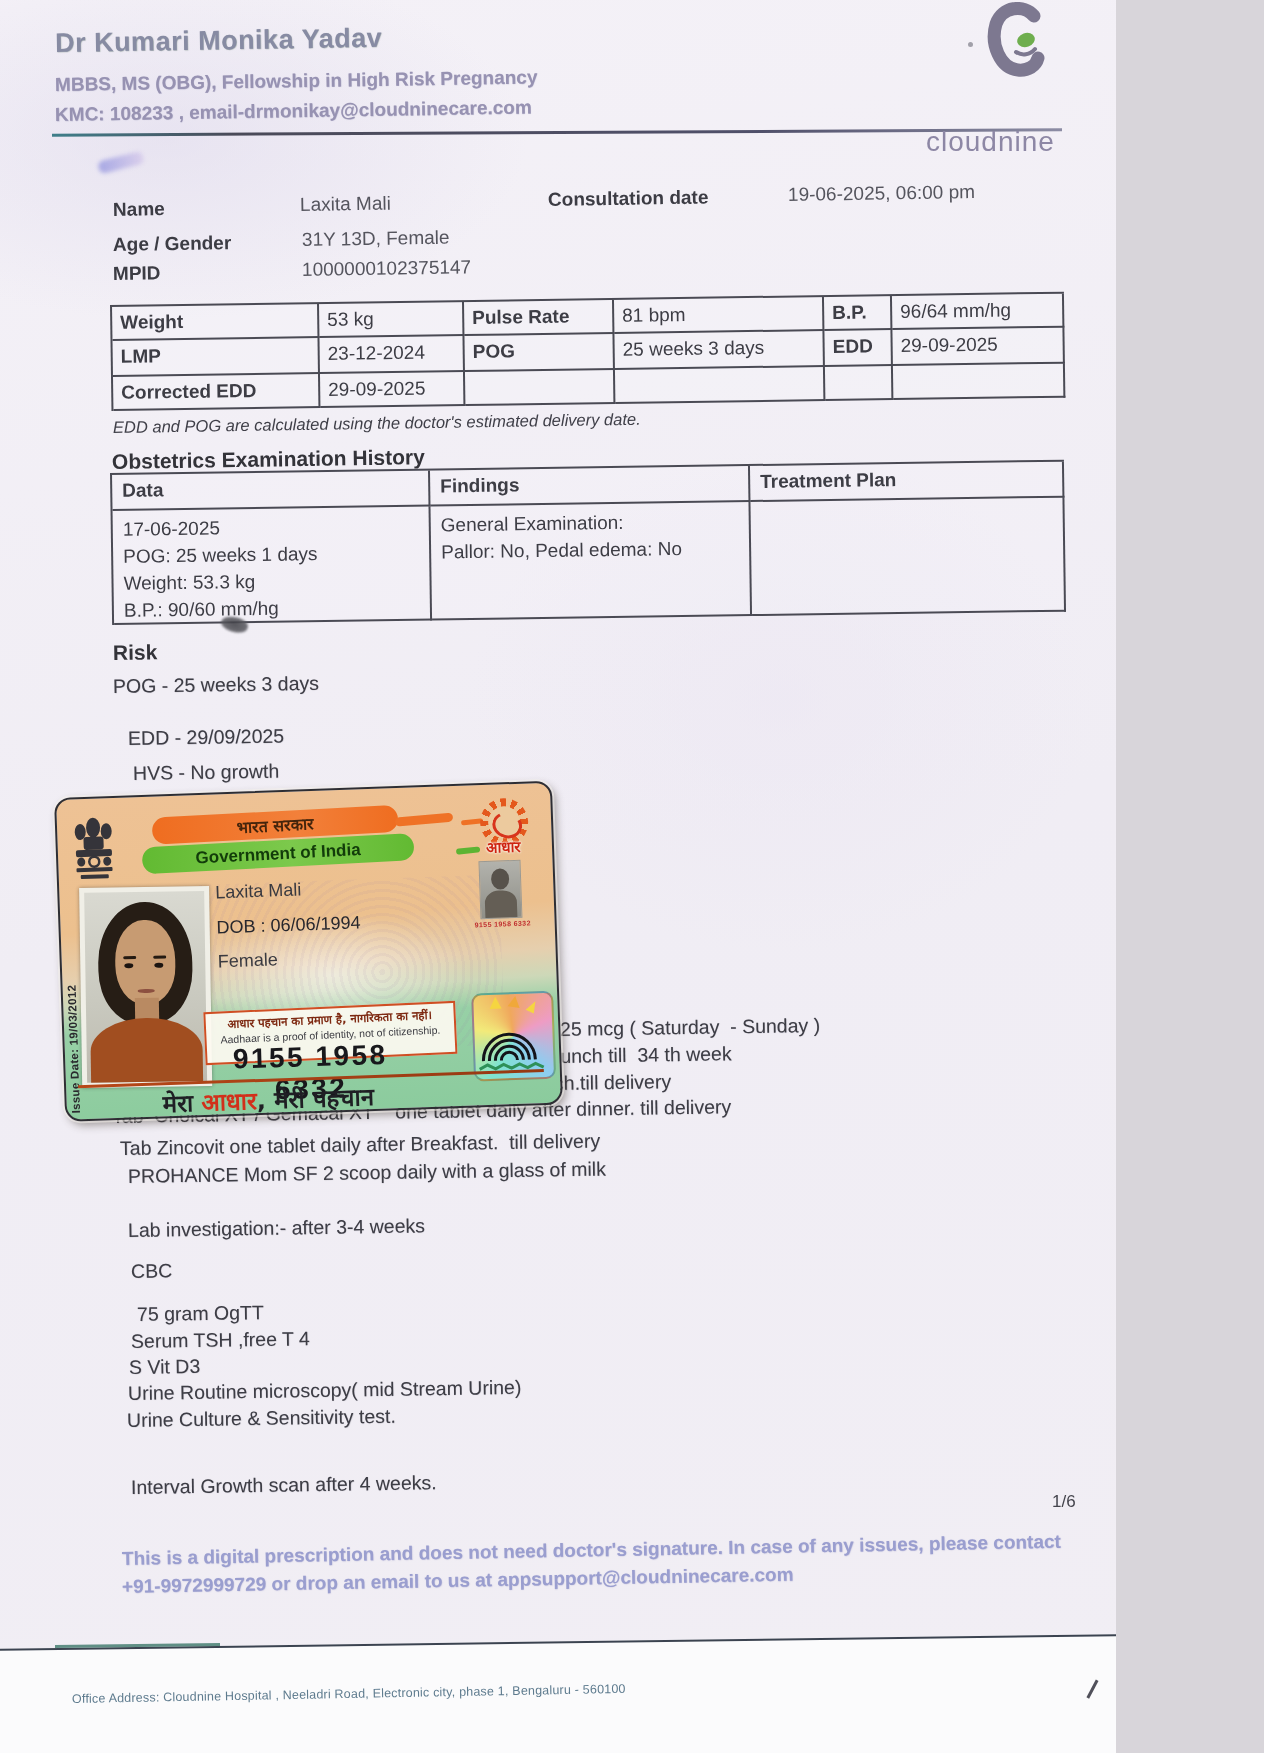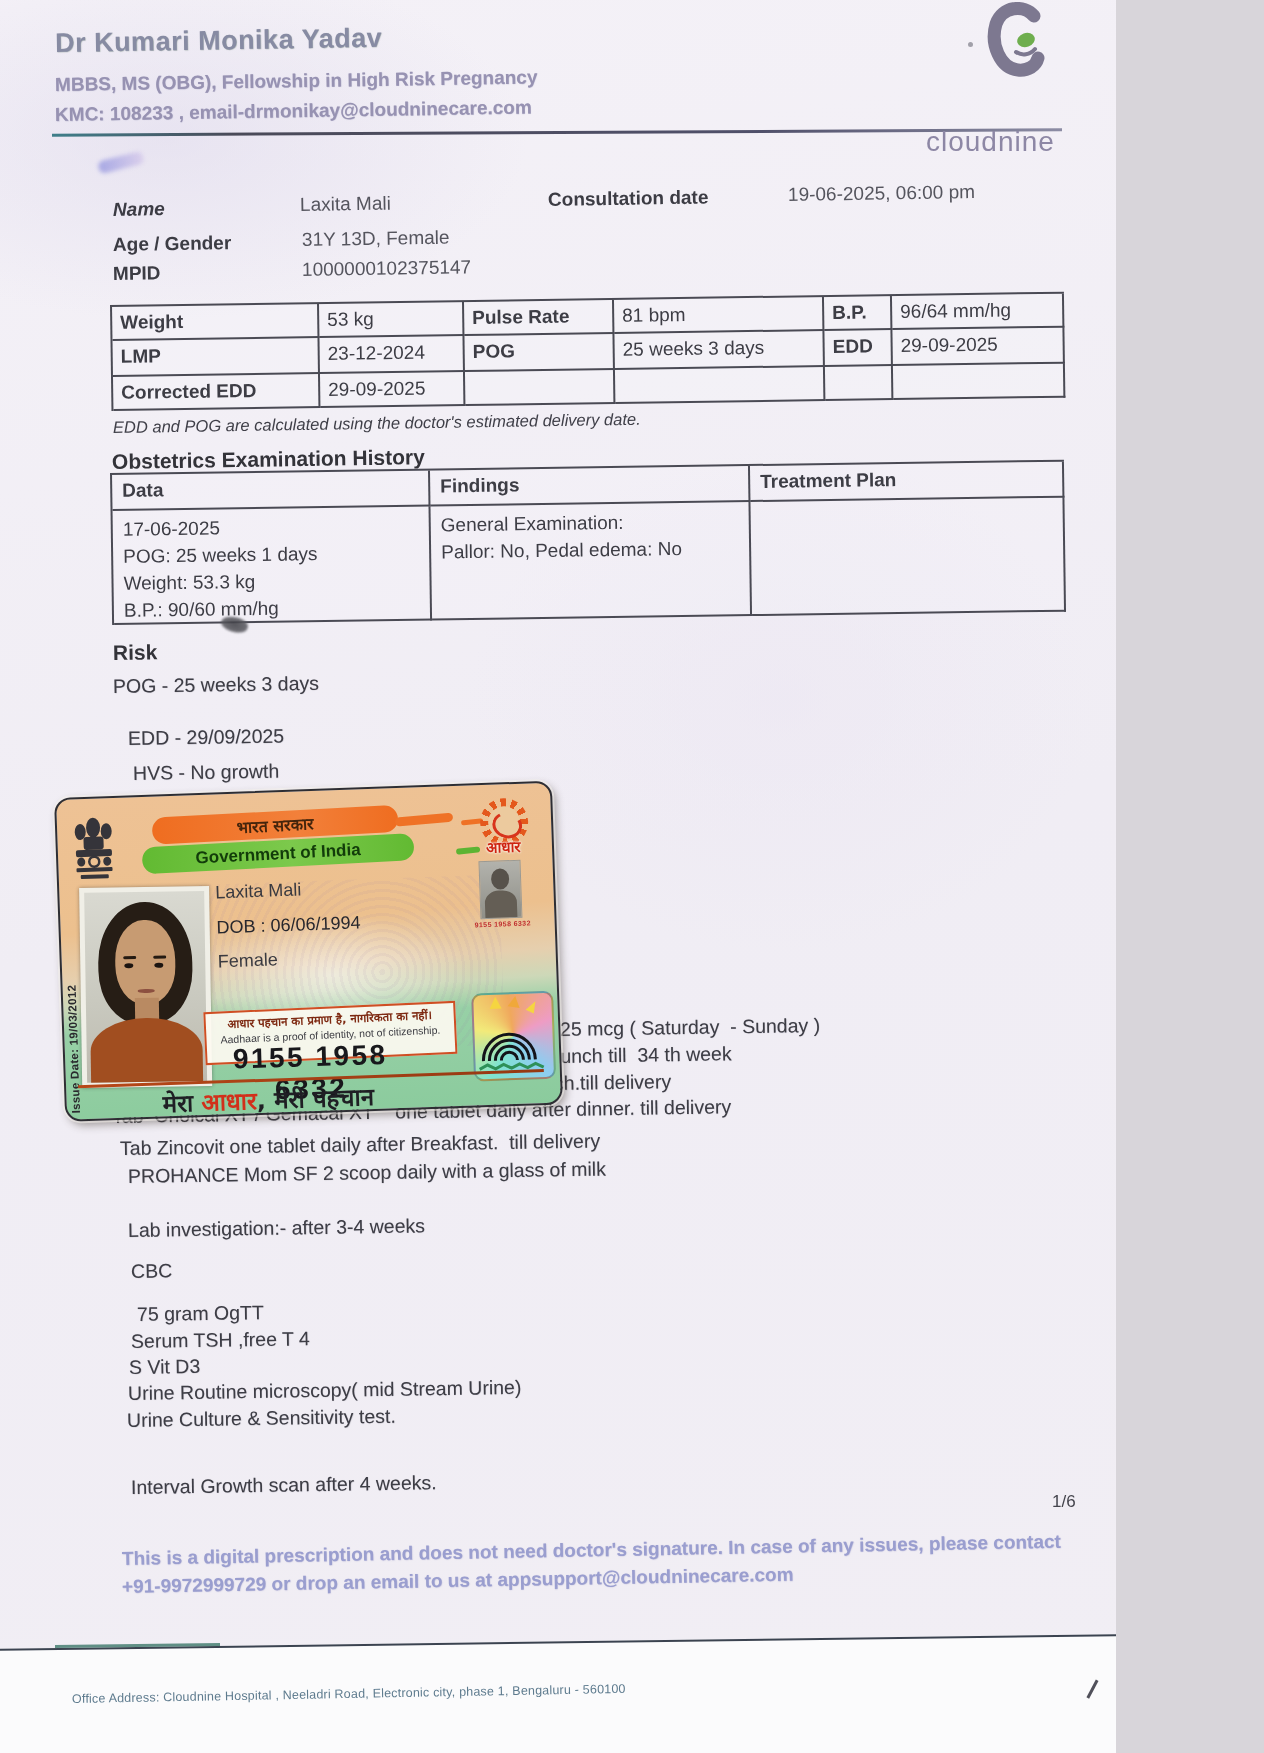--- a/index.html
+++ b/index.html
@@ -144,21 +144,21 @@
   <div class="abs header-divider"></div>
   <div class="abs brand-logo">
     <svg viewBox="0 0 112 80" width="112" height="80">
       <path d="M84 14 C74 2 52 4 46 22 C40 42 50 66 68 68 C78 69 86 64 88 56" fill="none" stroke="#7d7890" stroke-width="13" stroke-linecap="round"></path>
       <ellipse cx="76" cy="38" rx="9" ry="7" fill="#6fae4e" transform="rotate(-20 76 38)"></ellipse>
       <path d="M66 50 C72 54 80 53 85 47" fill="none" stroke="#7d7890" stroke-width="4" stroke-linecap="round"></path>
     </svg>
   </div>
   <div class="abs brand-word">cloudnine</div>
 
-  <div class="abs plabel tilt" style="left:113px;top:199px;font-style:italic;">Name</div>
+  <div class="abs plabel tilt" style="left:113px;top:199px;">Name</div>
   <div class="abs pval tilt" style="left:300px;top:194px;">Laxita Mali</div>
   <div class="abs plabel tilt" style="left:548px;top:189px;">Consultation date</div>
   <div class="abs pval tilt" style="left:788px;top:184px;">19-06-2025, 06:00 pm</div>
   <div class="abs plabel tilt" style="left:113px;top:234px;">Age / Gender</div>
   <div class="abs pval tilt" style="left:302px;top:229px;">31Y 13D, Female</div>
   <div class="abs plabel tilt" style="left:113px;top:263px;">MPID</div>
   <div class="abs pval tilt" style="left:302px;top:259px;">1000000102375147</div>
 
   <div class="abs vitals tiltT">
     <div class="b">Weight</div>

